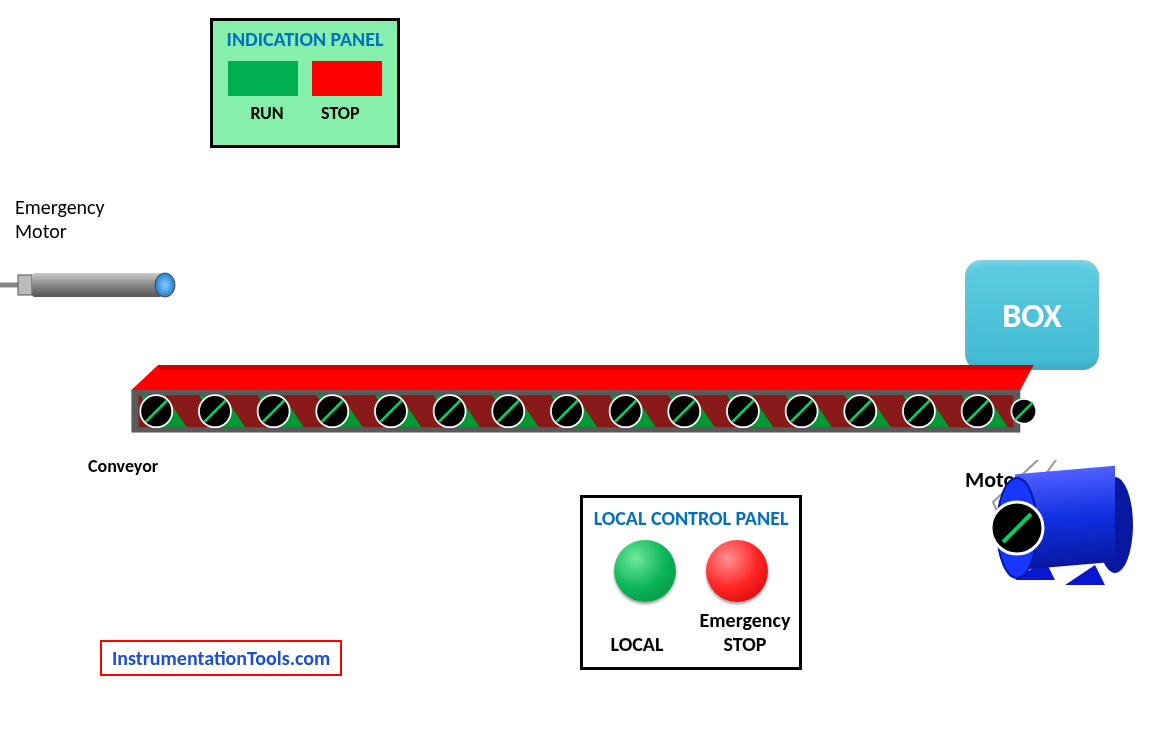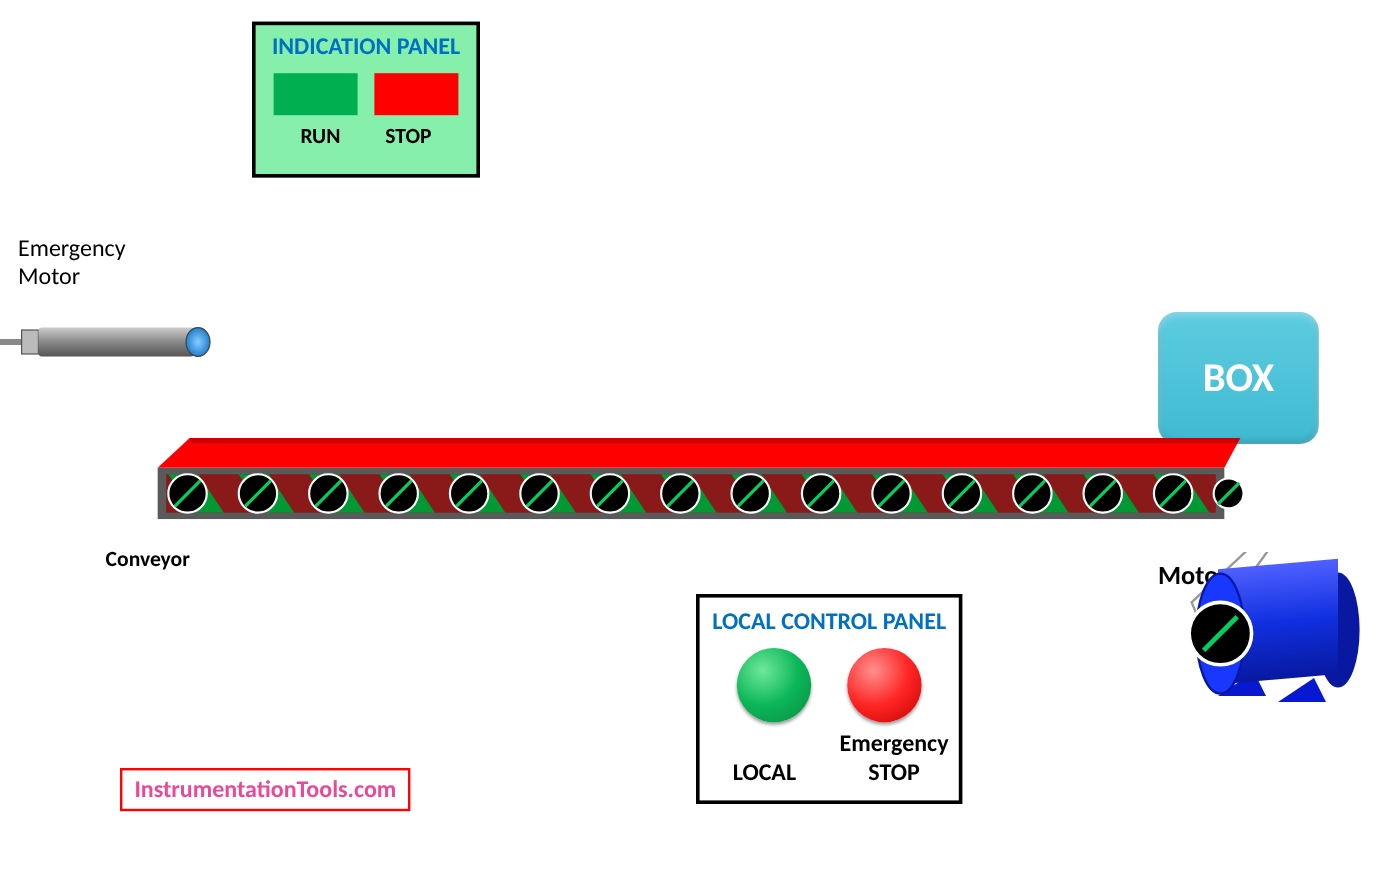--- a/index.html
+++ b/index.html
@@ -42,21 +42,21 @@
     .btn-row { display: flex; justify-content: space-evenly; margin-top: 10px; }
     .circ-btn { width: 62px; height: 62px; border-radius: 50%; position: relative; }
     .circ-btn.green { background: radial-gradient(circle at 35% 30%, #6FE89A 0%, #0BB658 50%, #0A8A42 100%); box-shadow: 0 2px 3px rgba(0,0,0,0.4); }
     .circ-btn.red { background: radial-gradient(circle at 35% 30%, #FF9090 0%, #FF2525 50%, #C50000 100%); box-shadow: 0 2px 3px rgba(0,0,0,0.4); }
     .btn-labels { display: flex; justify-content: space-evenly; margin-top: 6px; align-items: flex-end; }
     .btn-label { text-align: center; font-weight: bold; font-size: 20px; width: 50%; }
     .btn-label .emergency { font-size: 20px; font-weight: bold; display: block; }
     
     .watermark {
       position: absolute; left: 100px; top: 640px; border: 2px solid #FF0000;
-      color: #ec4899; font-weight: bold; font-size: 20px; padding: 4px 10px; background: #fff;
+      color: #1d4ed8; font-weight: bold; font-size: 20px; padding: 4px 10px; background: #fff;
     }
   </style>
 </head>
 <body>
 
 <div class="indication-panel">
   <div class="title">INDICATION PANEL</div>
   <div class="row">
     <div class="ind-box green"></div>
     <div class="ind-box red"></div>

